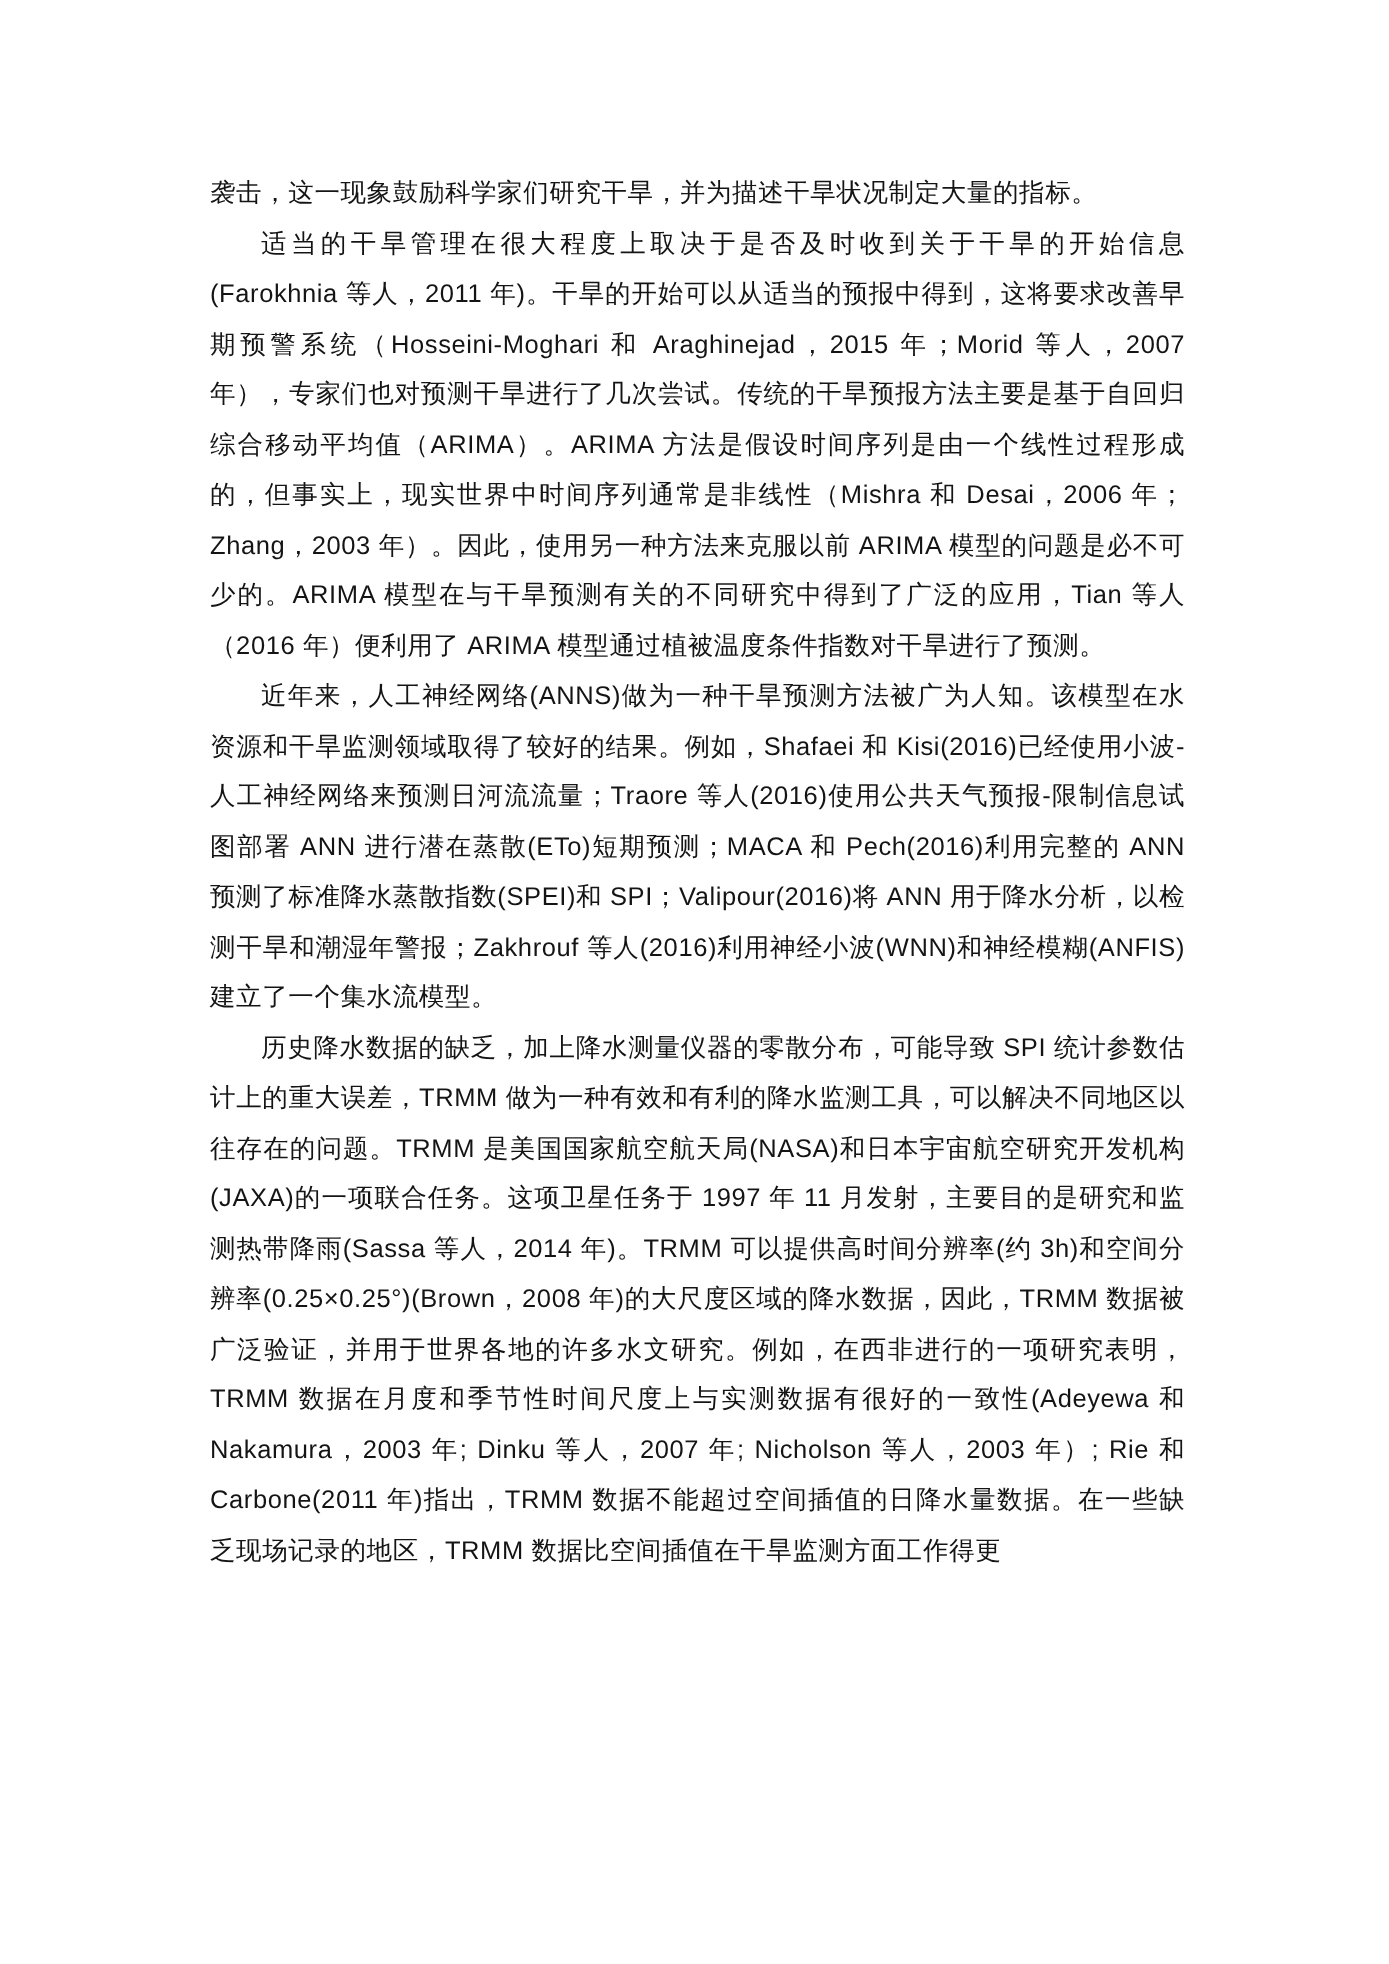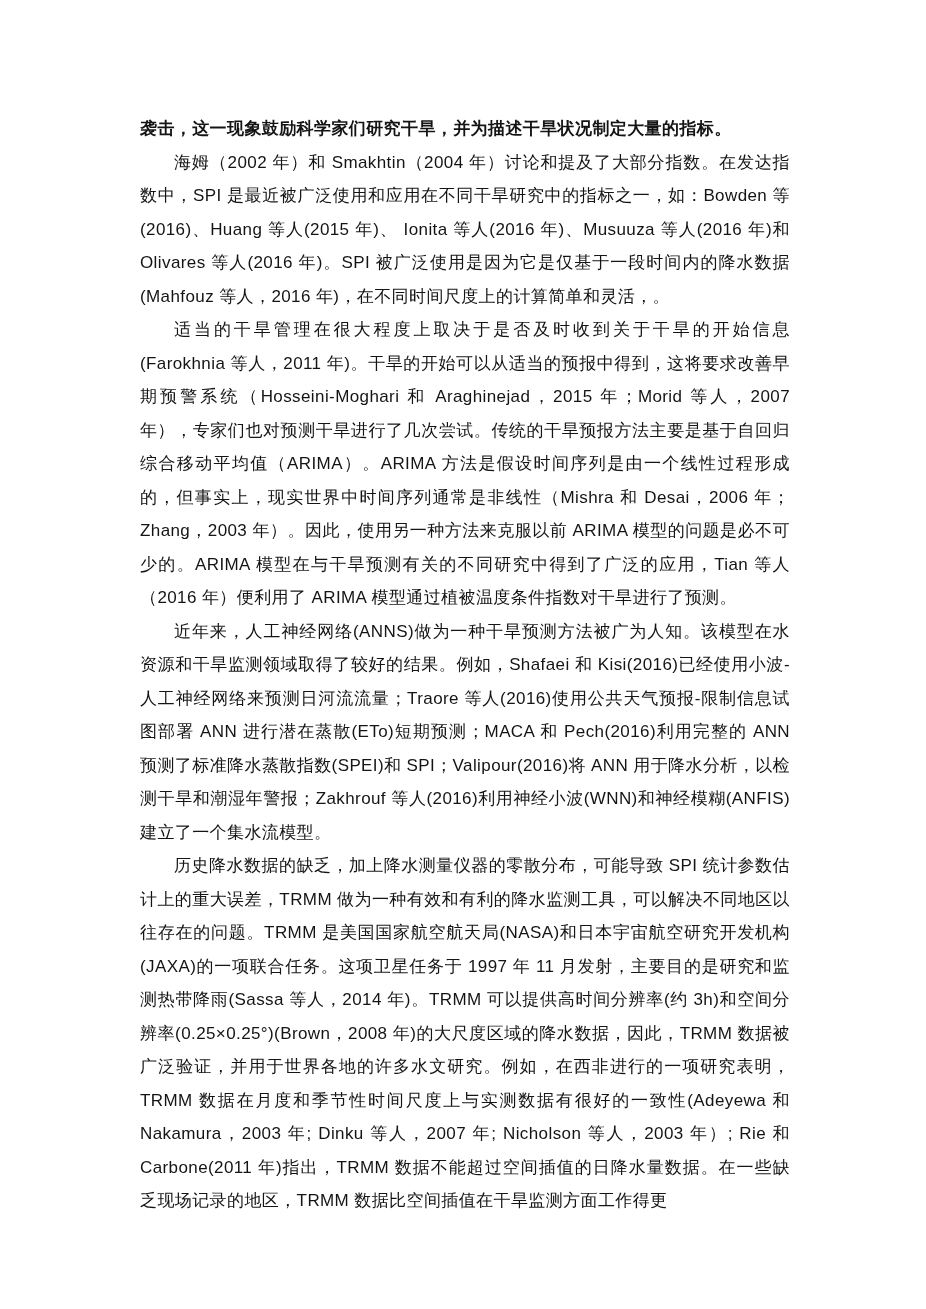--- a/index.html
+++ b/index.html
@@ -22,25 +22,23 @@
     margin: 0;
     font-size: 17px;
     line-height: 33.5px;
     text-align: justify;
     text-indent: 2em;
     letter-spacing: 0.4px;
     word-break: break-word;
   }
   .para.no-indent {
     text-indent: 0;
-    font-weight: bold;
   }
 </style>
 </head>
 <body>
 
 <div class="page">
   <p class="para no-indent">袭击，这一现象鼓励科学家们研究干旱，并为描述干旱状况制定大量的指标。</p>
-  <p class="para">海姆（2002 年）和 Smakhtin（2004 年）讨论和提及了大部分指数。在发达指数中，SPI 是最近被广泛使用和应用在不同干旱研究中的指标之一，如：Bowden 等(2016)、Huang 等人(2015 年)、 Ionita 等人(2016 年)、Musuuza 等人(2016 年)和 Olivares 等人(2016 年)。SPI 被广泛使用是因为它是仅基于一段时间内的降水数据 (Mahfouz 等人，2016 年)，在不同时间尺度上的计算简单和灵活，。</p>
   <p class="para">适当的干旱管理在很大程度上取决于是否及时收到关于干旱的开始信息(Farokhnia 等人，2011 年)。干旱的开始可以从适当的预报中得到，这将要求改善早期预警系统（Hosseini-Moghari 和 Araghinejad，2015 年；Morid 等人，2007 年），专家们也对预测干旱进行了几次尝试。传统的干旱预报方法主要是基于自回归综合移动平均值（ARIMA）。ARIMA 方法是假设时间序列是由一个线性过程形成的，但事实上，现实世界中时间序列通常是非线性（Mishra 和 Desai，2006 年；Zhang，2003 年）。因此，使用另一种方法来克服以前 ARIMA 模型的问题是必不可少的。ARIMA 模型在与干旱预测有关的不同研究中得到了广泛的应用，Tian 等人（2016 年）便利用了 ARIMA 模型通过植被温度条件指数对干旱进行了预测。</p>
   <p class="para">近年来，人工神经网络(ANNS)做为一种干旱预测方法被广为人知。该模型在水资源和干旱监测领域取得了较好的结果。例如，Shafaei 和 Kisi(2016)已经使用小波-人工神经网络来预测日河流流量；Traore 等人(2016)使用公共天气预报-限制信息试图部署 ANN 进行潜在蒸散(ETo)短期预测；MACA 和 Pech(2016)利用完整的 ANN 预测了标准降水蒸散指数(SPEI)和 SPI；Valipour(2016)将 ANN 用于降水分析，以检测干旱和潮湿年警报；Zakhrouf 等人(2016)利用神经小波(WNN)和神经模糊(ANFIS)建立了一个集水流模型。</p>
   <p class="para">历史降水数据的缺乏，加上降水测量仪器的零散分布，可能导致 SPI 统计参数估计上的重大误差，TRMM 做为一种有效和有利的降水监测工具，可以解决不同地区以往存在的问题。TRMM 是美国国家航空航天局(NASA)和日本宇宙航空研究开发机构(JAXA)的一项联合任务。这项卫星任务于 1997 年 11 月发射，主要目的是研究和监测热带降雨(Sassa 等人，2014 年)。TRMM 可以提供高时间分辨率(约 3h)和空间分辨率(0.25×0.25°)(Brown，2008 年)的大尺度区域的降水数据，因此，TRMM 数据被广泛验证，并用于世界各地的许多水文研究。例如，在西非进行的一项研究表明，TRMM 数据在月度和季节性时间尺度上与实测数据有很好的一致性(Adeyewa 和 Nakamura，2003 年; Dinku 等人，2007 年; Nicholson 等人，2003 年）; Rie 和 Carbone(2011 年)指出，TRMM 数据不能超过空间插值的日降水量数据。在一些缺乏现场记录的地区，TRMM 数据比空间插值在干旱监测方面工作得更</p>
 </div>
 
 </body></html>

